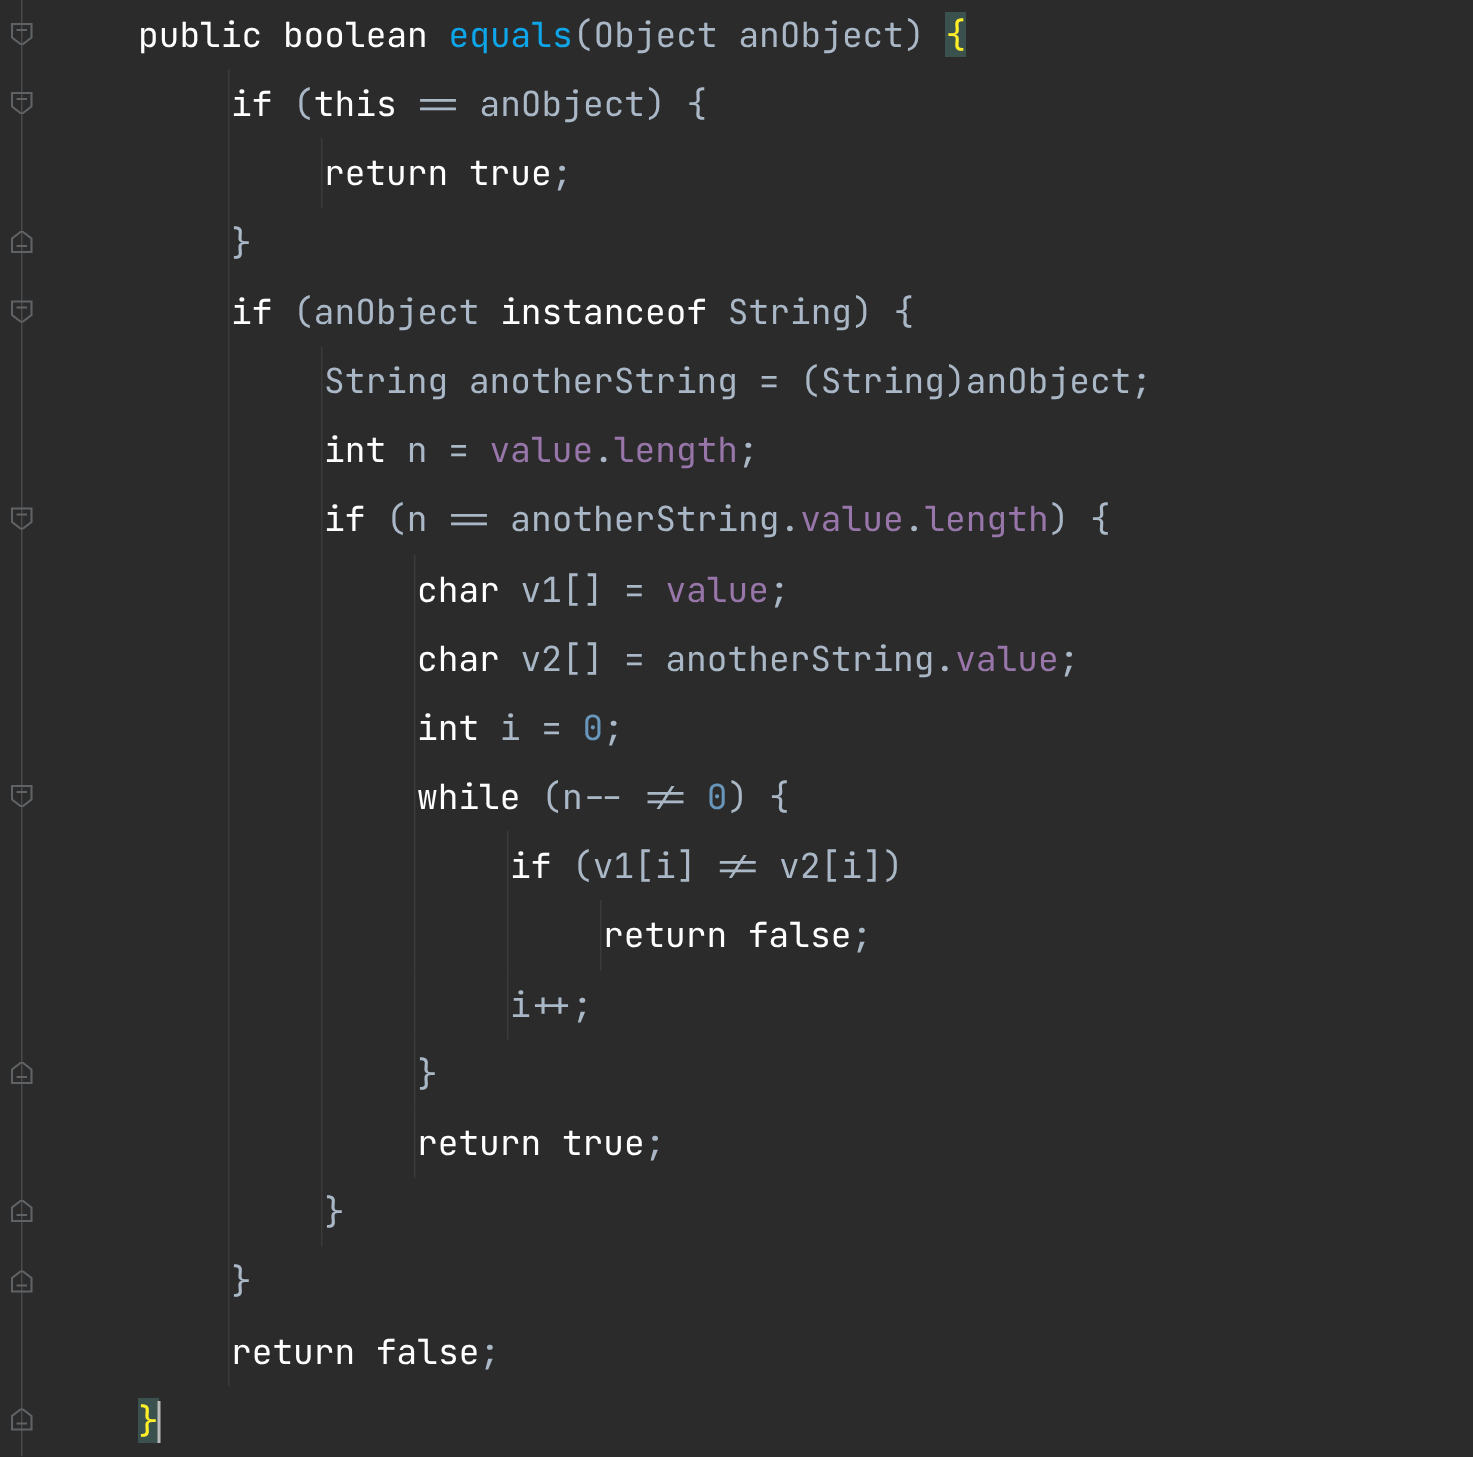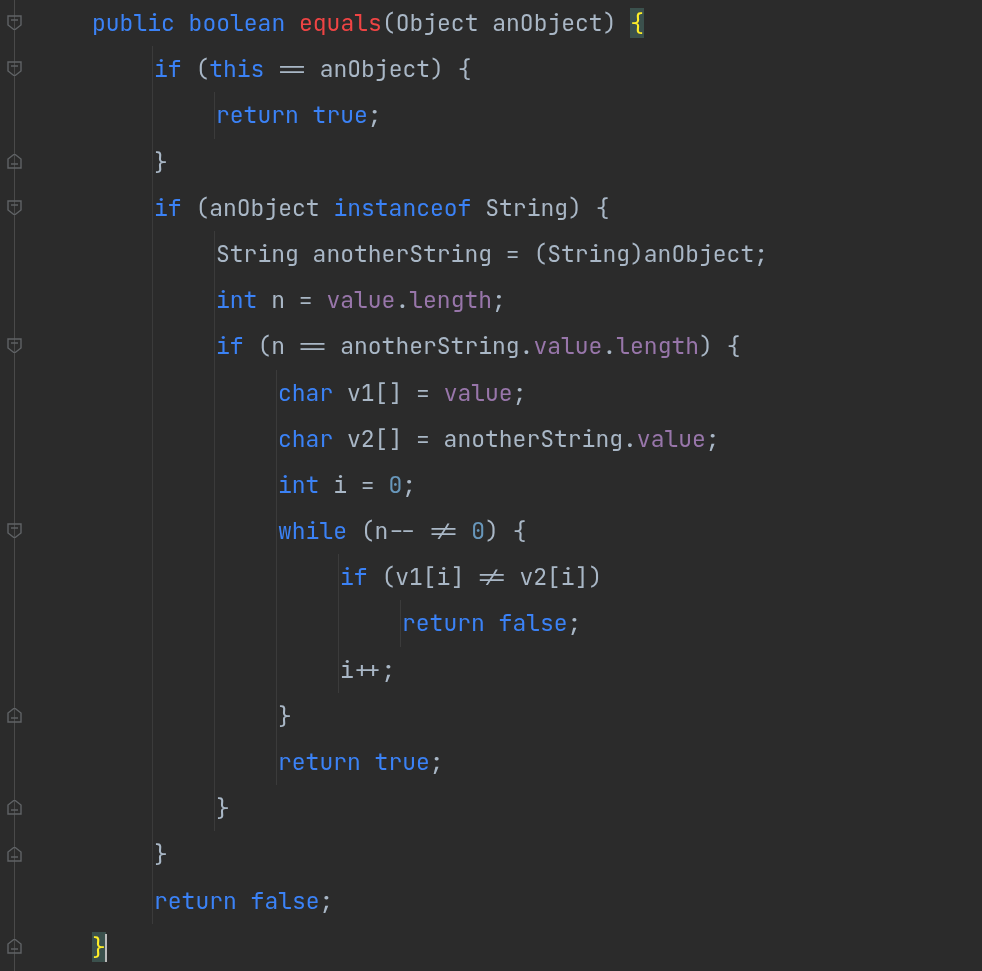--- a/index.html
+++ b/index.html
@@ -56,22 +56,22 @@
     position: relative;
   }
   .indent-guide {
     position: absolute;
     top: 0;
     width: 1px;
     height: 100%;
     background: #3b3b3b;
   }
   
-  .kw   { color: #3b82f6; }        
-  .mname{ color: #ef4444; }        
+  .kw   { color: #ffffff; }        
+  .mname{ color: #0ea5e9; }        
   .str  { color: #a9b7c6; }        
   .cls  { color: #a9b7c6; }        
   .var  { color: #a9b7c6; }
   .field{ color: #9876aa; }        
   .num  { color: #6897bb; }        
   .paren{ color: #a9b7c6; }
   .brace-match { background: #3b514d; color: #ffef28; }
   .cursor-caret {
     display: inline-block;
     width: 2px;

